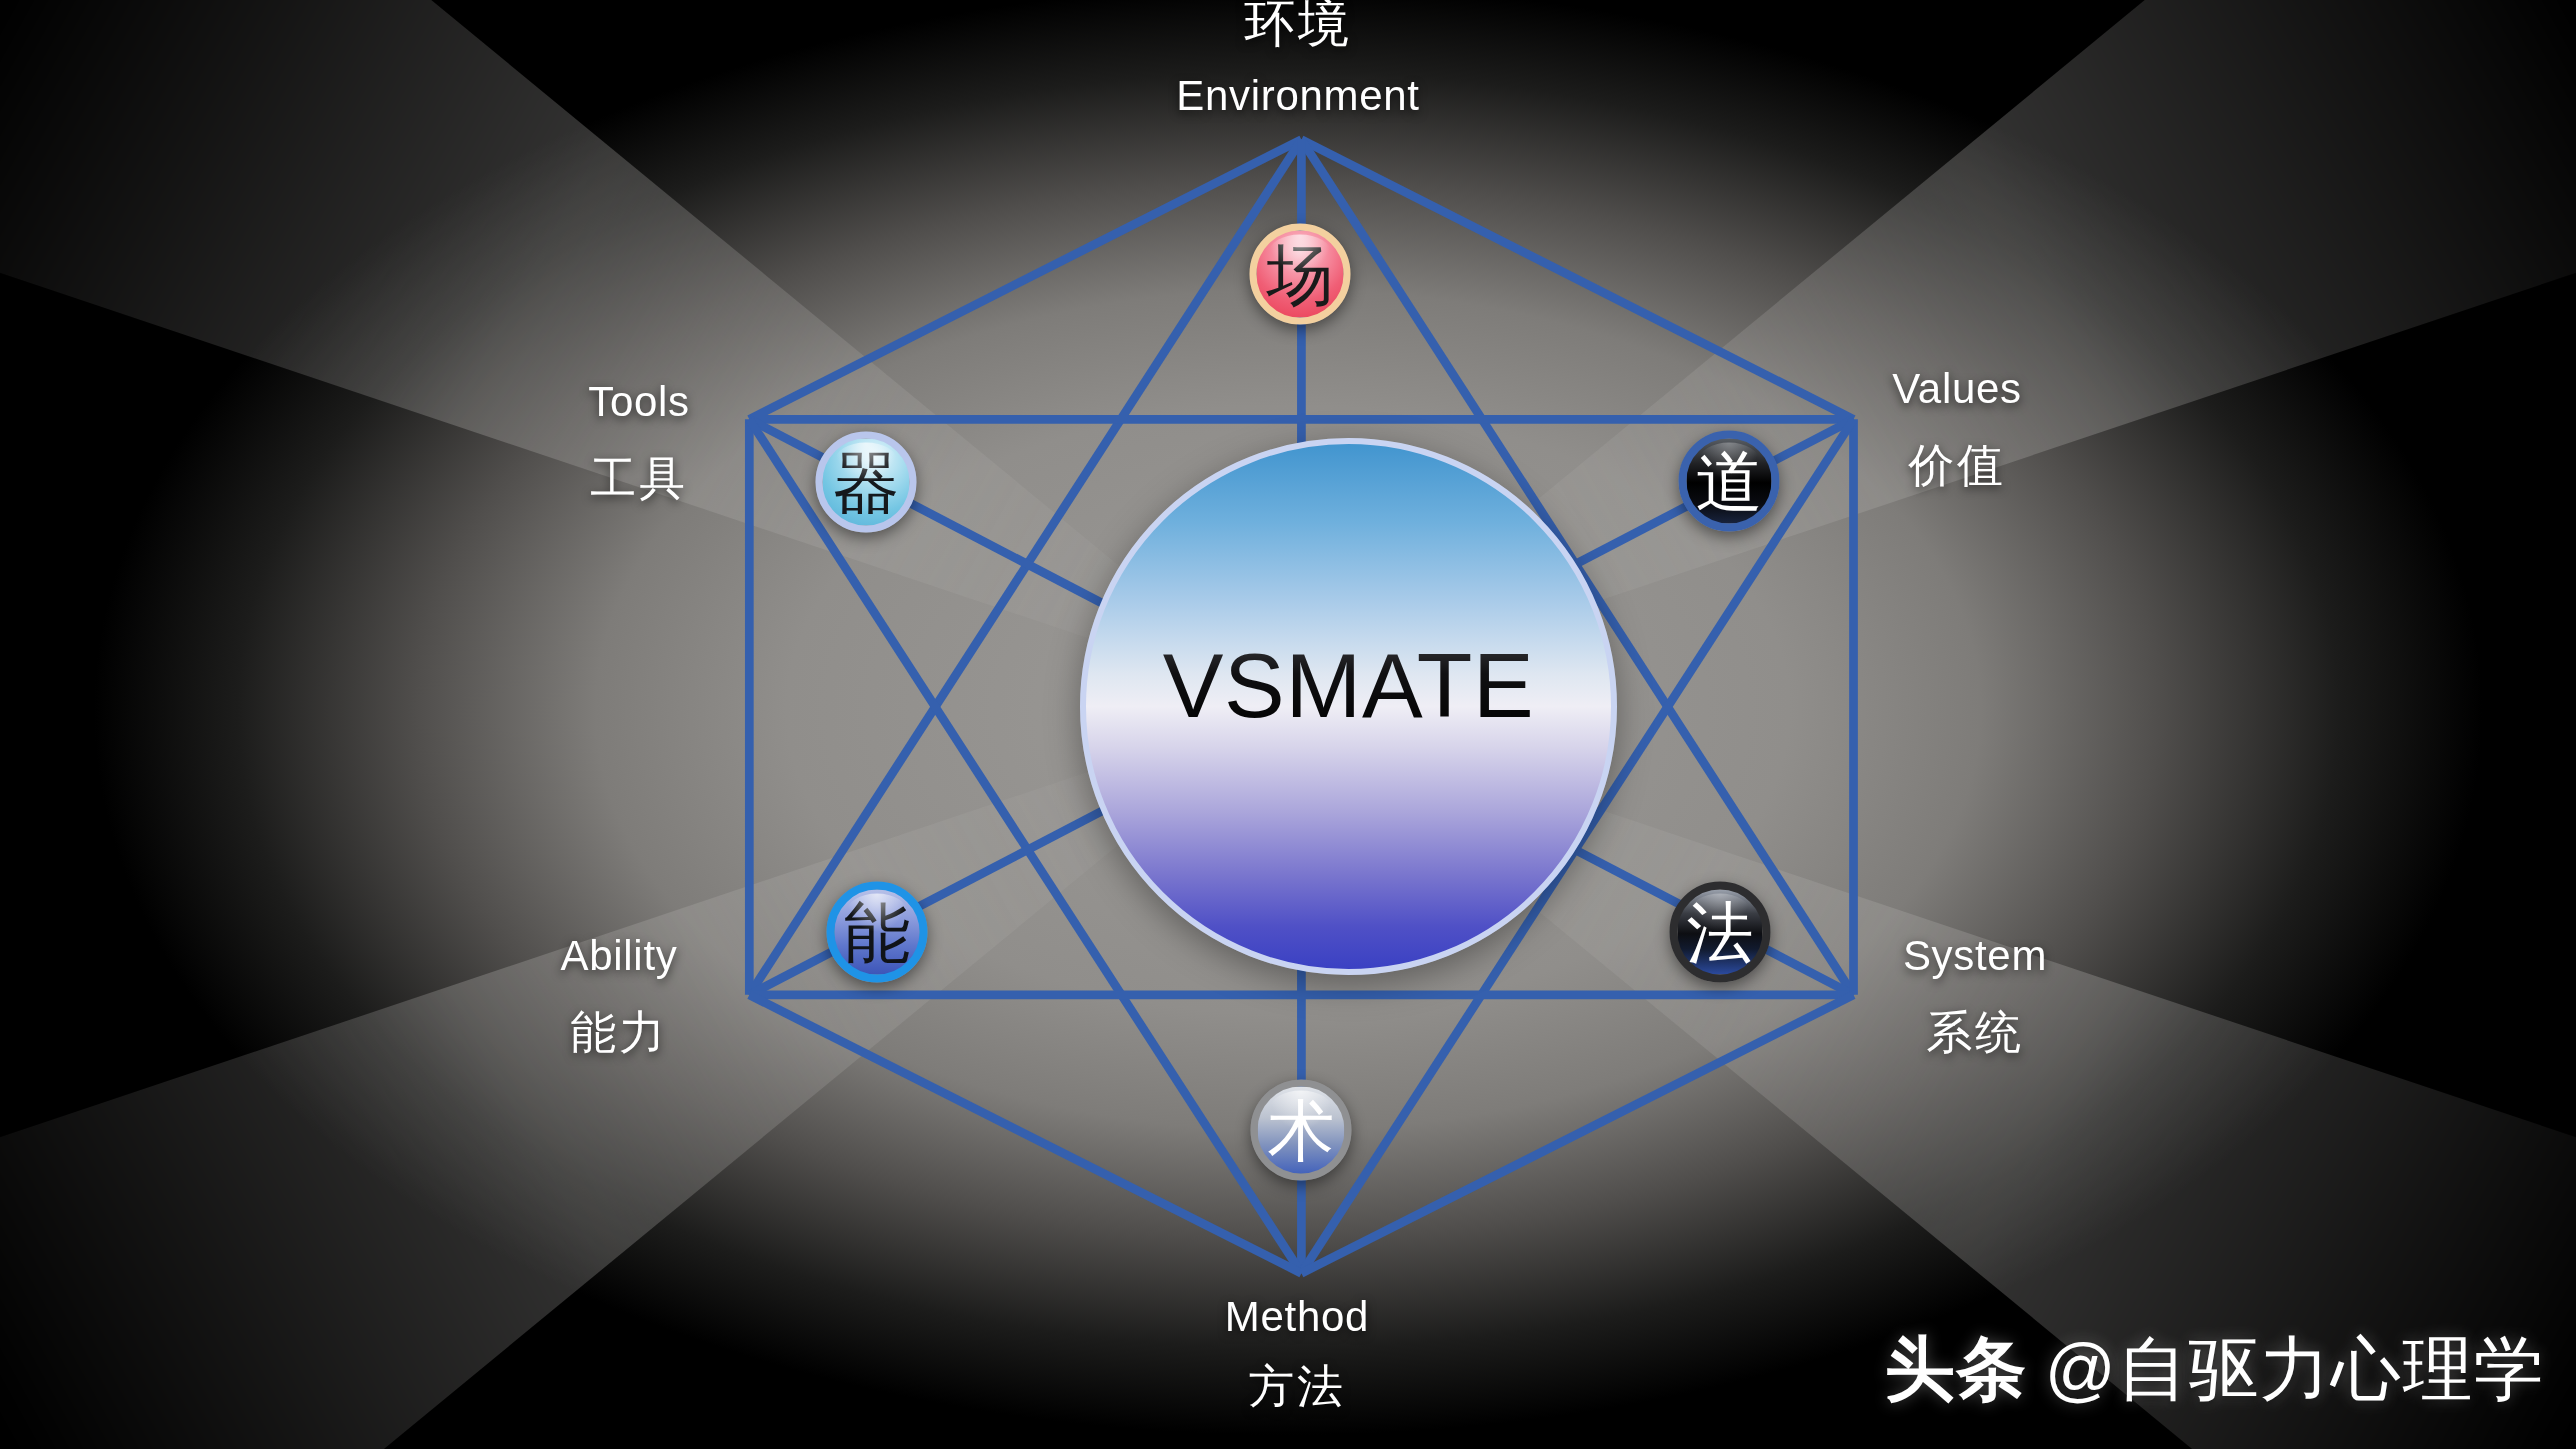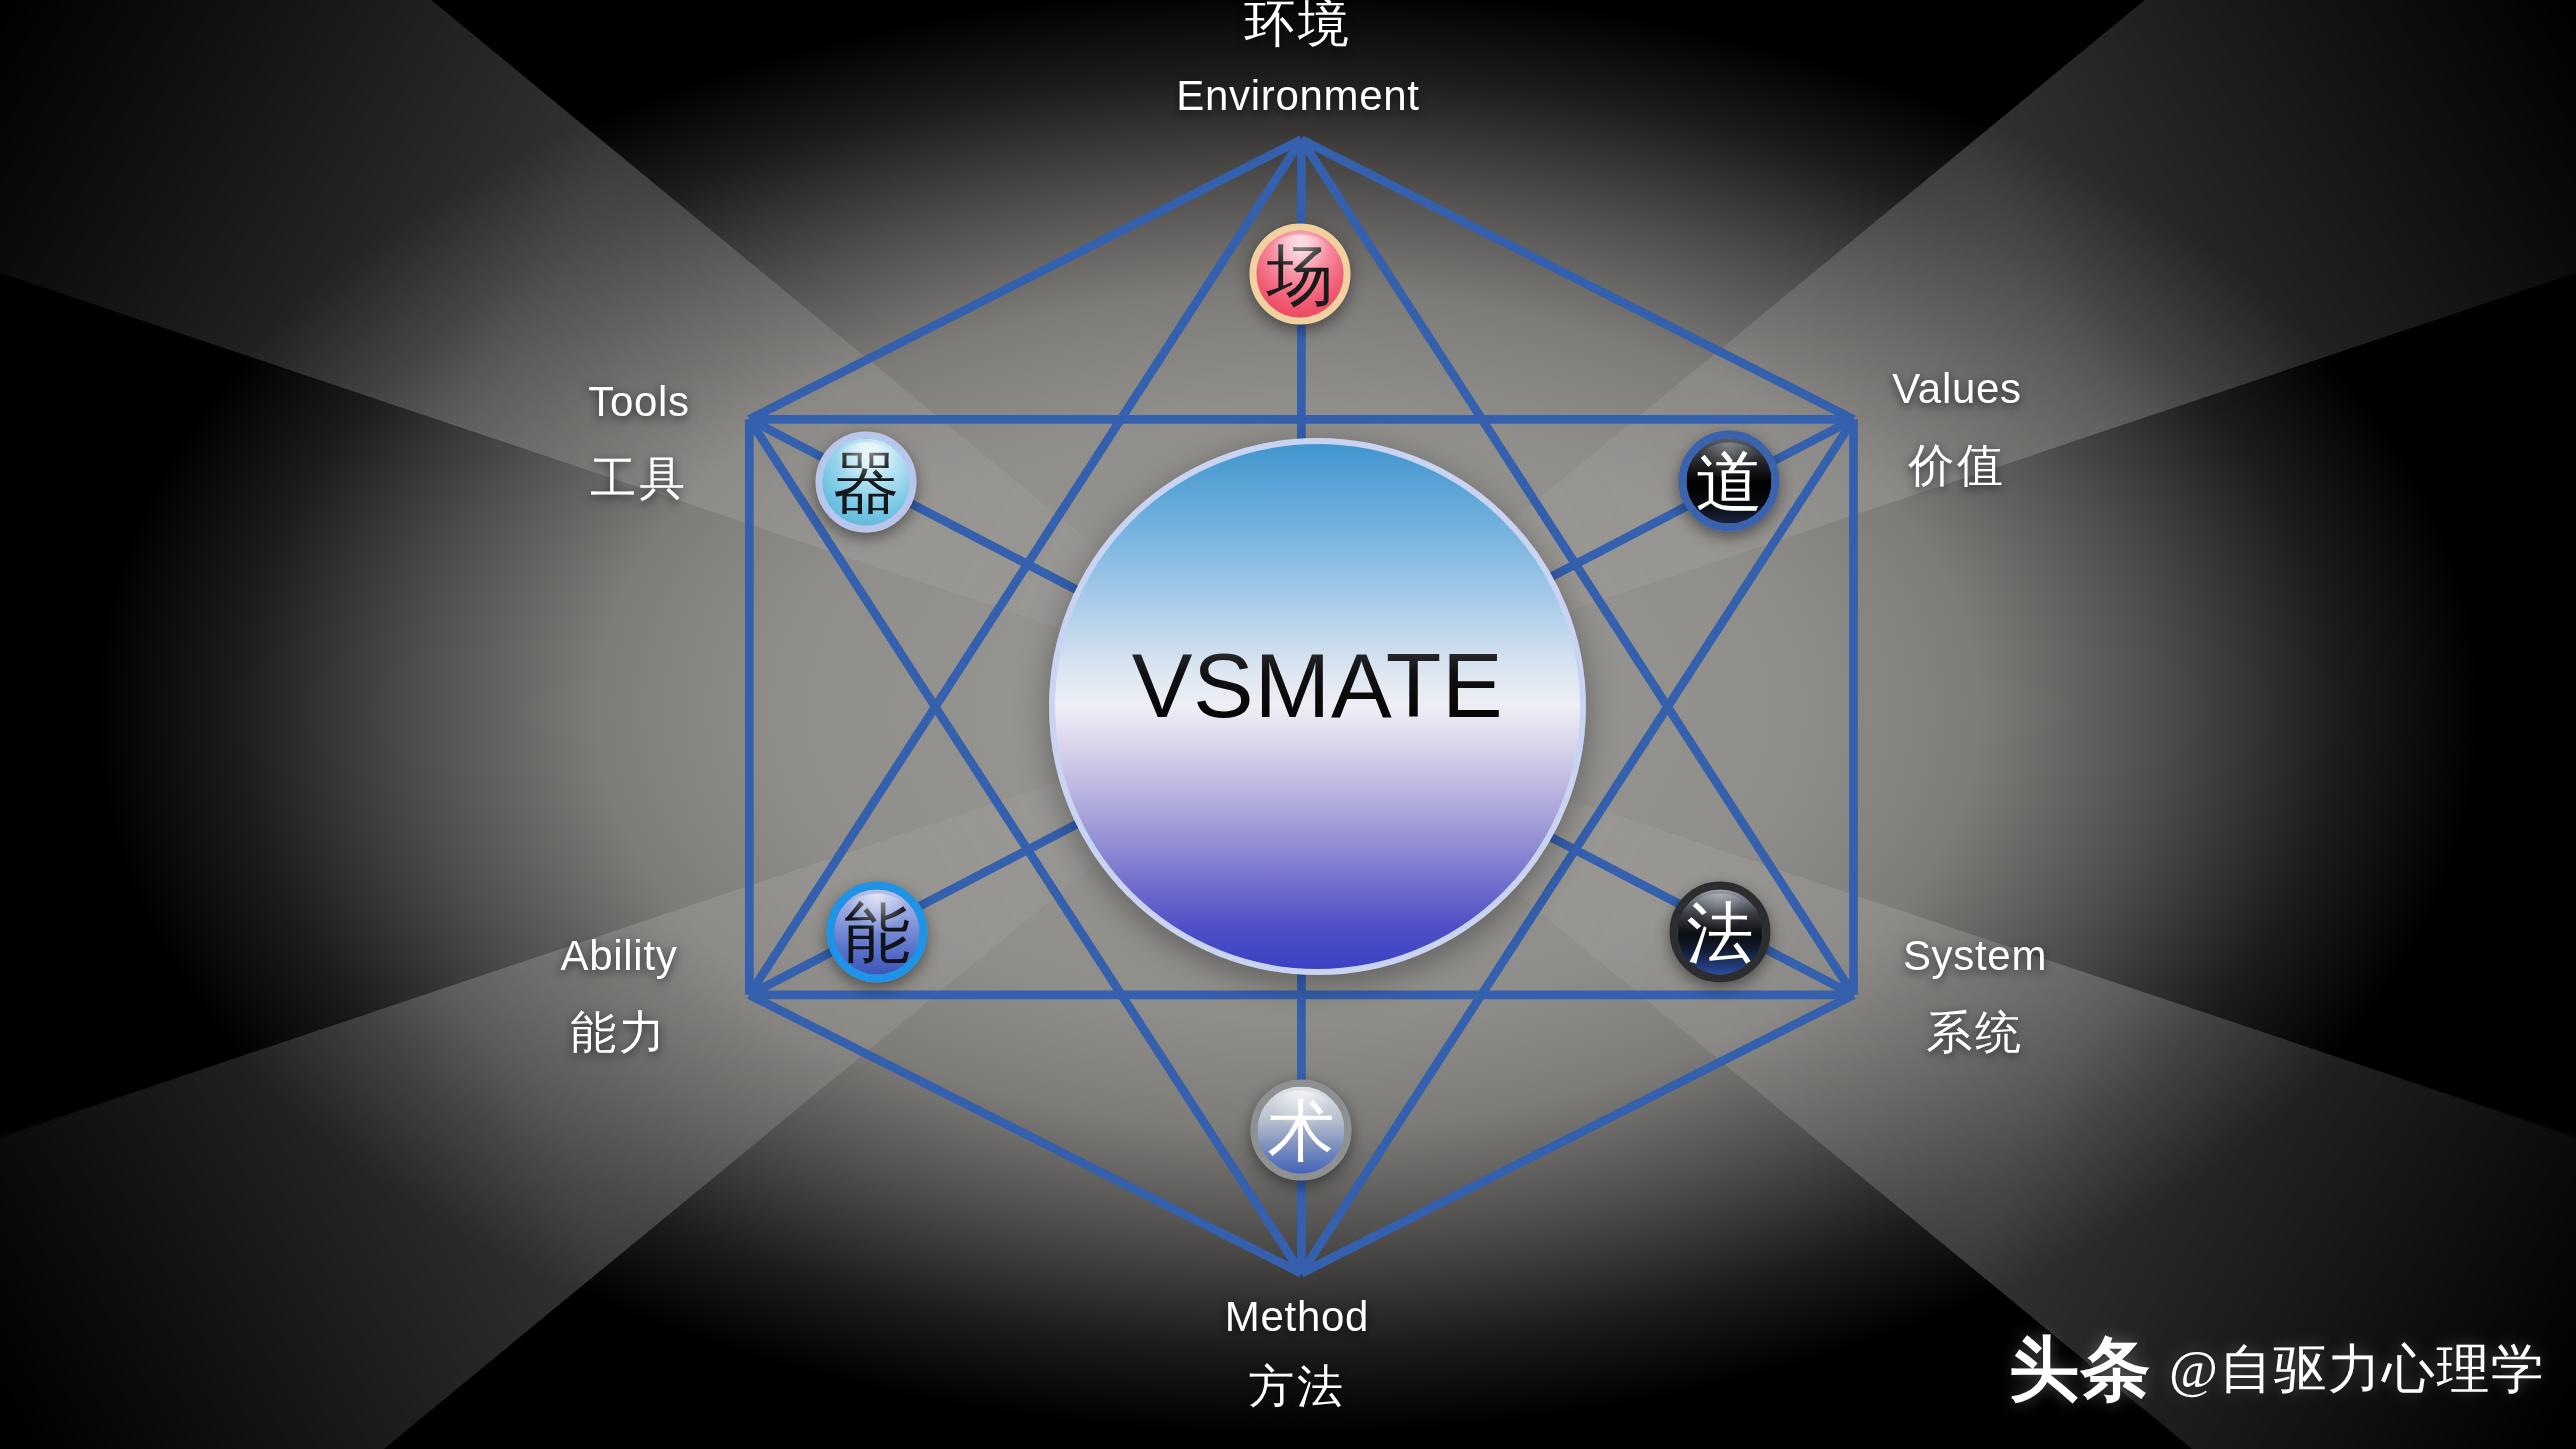--- a/index.html
+++ b/index.html
@@ -26,21 +26,21 @@
   .beam.tr{transform:rotate(-29deg);}
   .beam.tl{transform:rotate(-151deg);}
   .beam.br{transform:rotate(29deg);}
   .beam.bl{transform:rotate(151deg);}
 
   
   svg.lines{position:absolute;left:0;top:0;}
 
   
   .hub{
-    position:absolute;left:1049px;top:438px;width:537px;height:537px;
+    position:absolute;left:1080px;top:438px;width:537px;height:537px;
     border-radius:50%;box-sizing:border-box;border:6px solid #c9d4f2;
     background:linear-gradient(180deg,
       #4295cf 0%, #6fb0dd 15%, #a9cbe9 30%, #dfe7f1 44%, #efeef5 50%,
       #d6d3ea 58%, #aba6db 70%, #7a76ce 82%, #4f50c6 92%, #3a41c3 100%);
     display:flex;align-items:center;justify-content:center;
     box-shadow:0 9.4px 34px rgba(0,0,0,0.35);
   }
   .hub-label{
     margin-top:-42px;
     font-size:91px;font-weight:500;letter-spacing:0.7px;color:#0c0c0e;
@@ -92,21 +92,21 @@
   .vlabel.l-system{left:1975px;top:998px;text-align:center;}
   .vlabel.l-method{left:1297px;top:1355px;gap:14.8px;}
 
   
   .watermark{
     position:absolute;right:31px;top:1323px;
     display:flex;align-items:center;gap:17.4px;color:#fff;white-space:nowrap;
     text-shadow:0 0 14.8px rgba(255,255,255,0.30), 0 2.7px 6.7px rgba(0,0,0,0.6);
   }
   .watermark .brand{font-size:70px;font-weight:800;letter-spacing:1.3px;}
-  .watermark .handle{font-size:53px;font-weight:500;letter-spacing:1.3px;font-family:Liberation Serif, serif;}
+  .watermark .handle{font-size:70px;font-weight:500;letter-spacing:1.3px;}
 </style>
 </head>
 <body>
 
 <div class="stage">
 
   <div class="bg-glow"></div>
   <div class="beam tl"></div>
   <div class="beam tr"></div>
   <div class="beam bl"></div>

